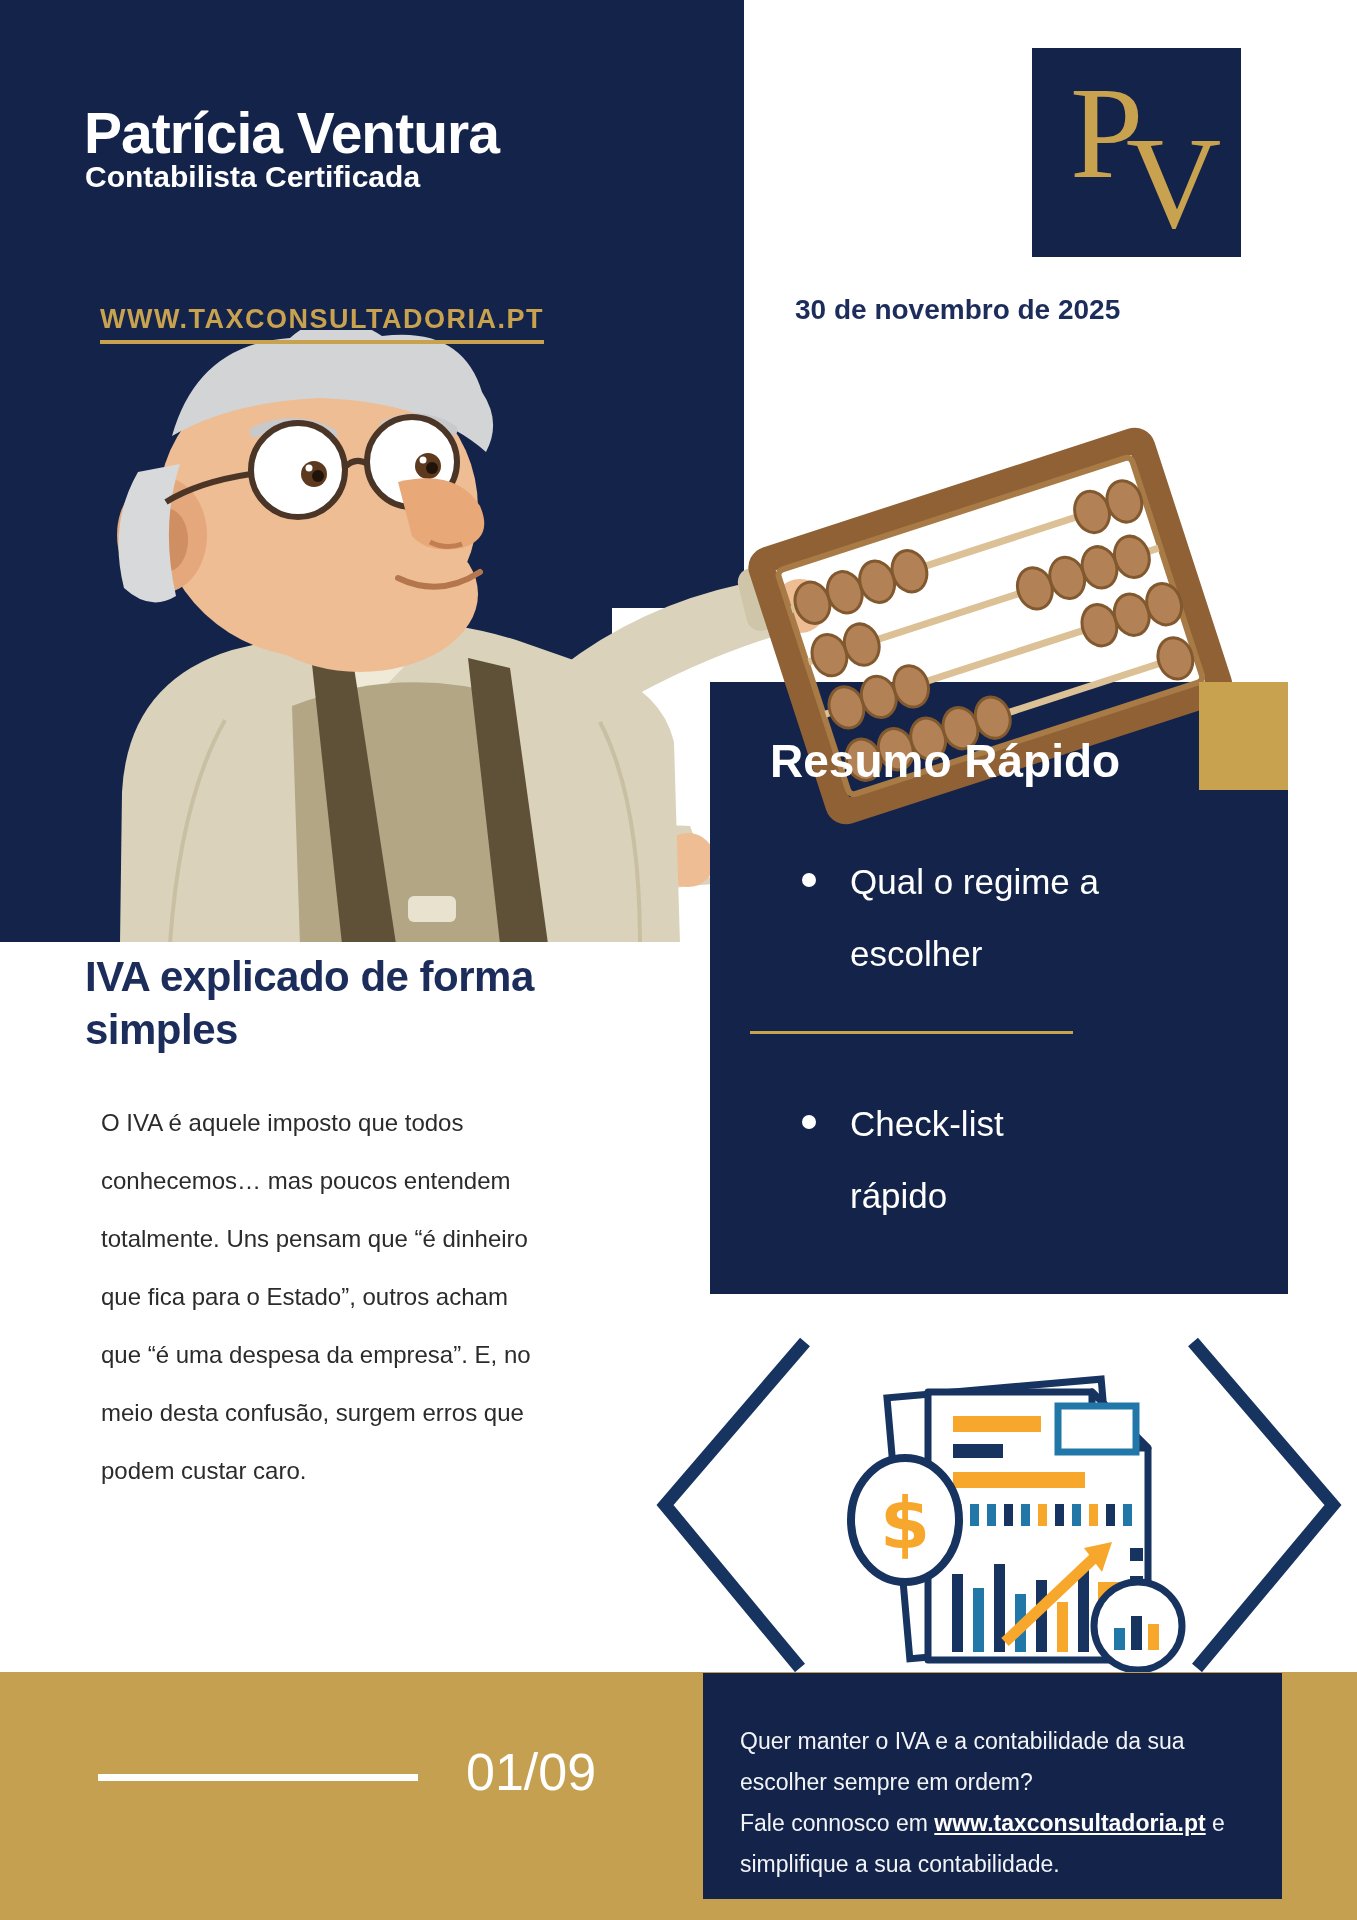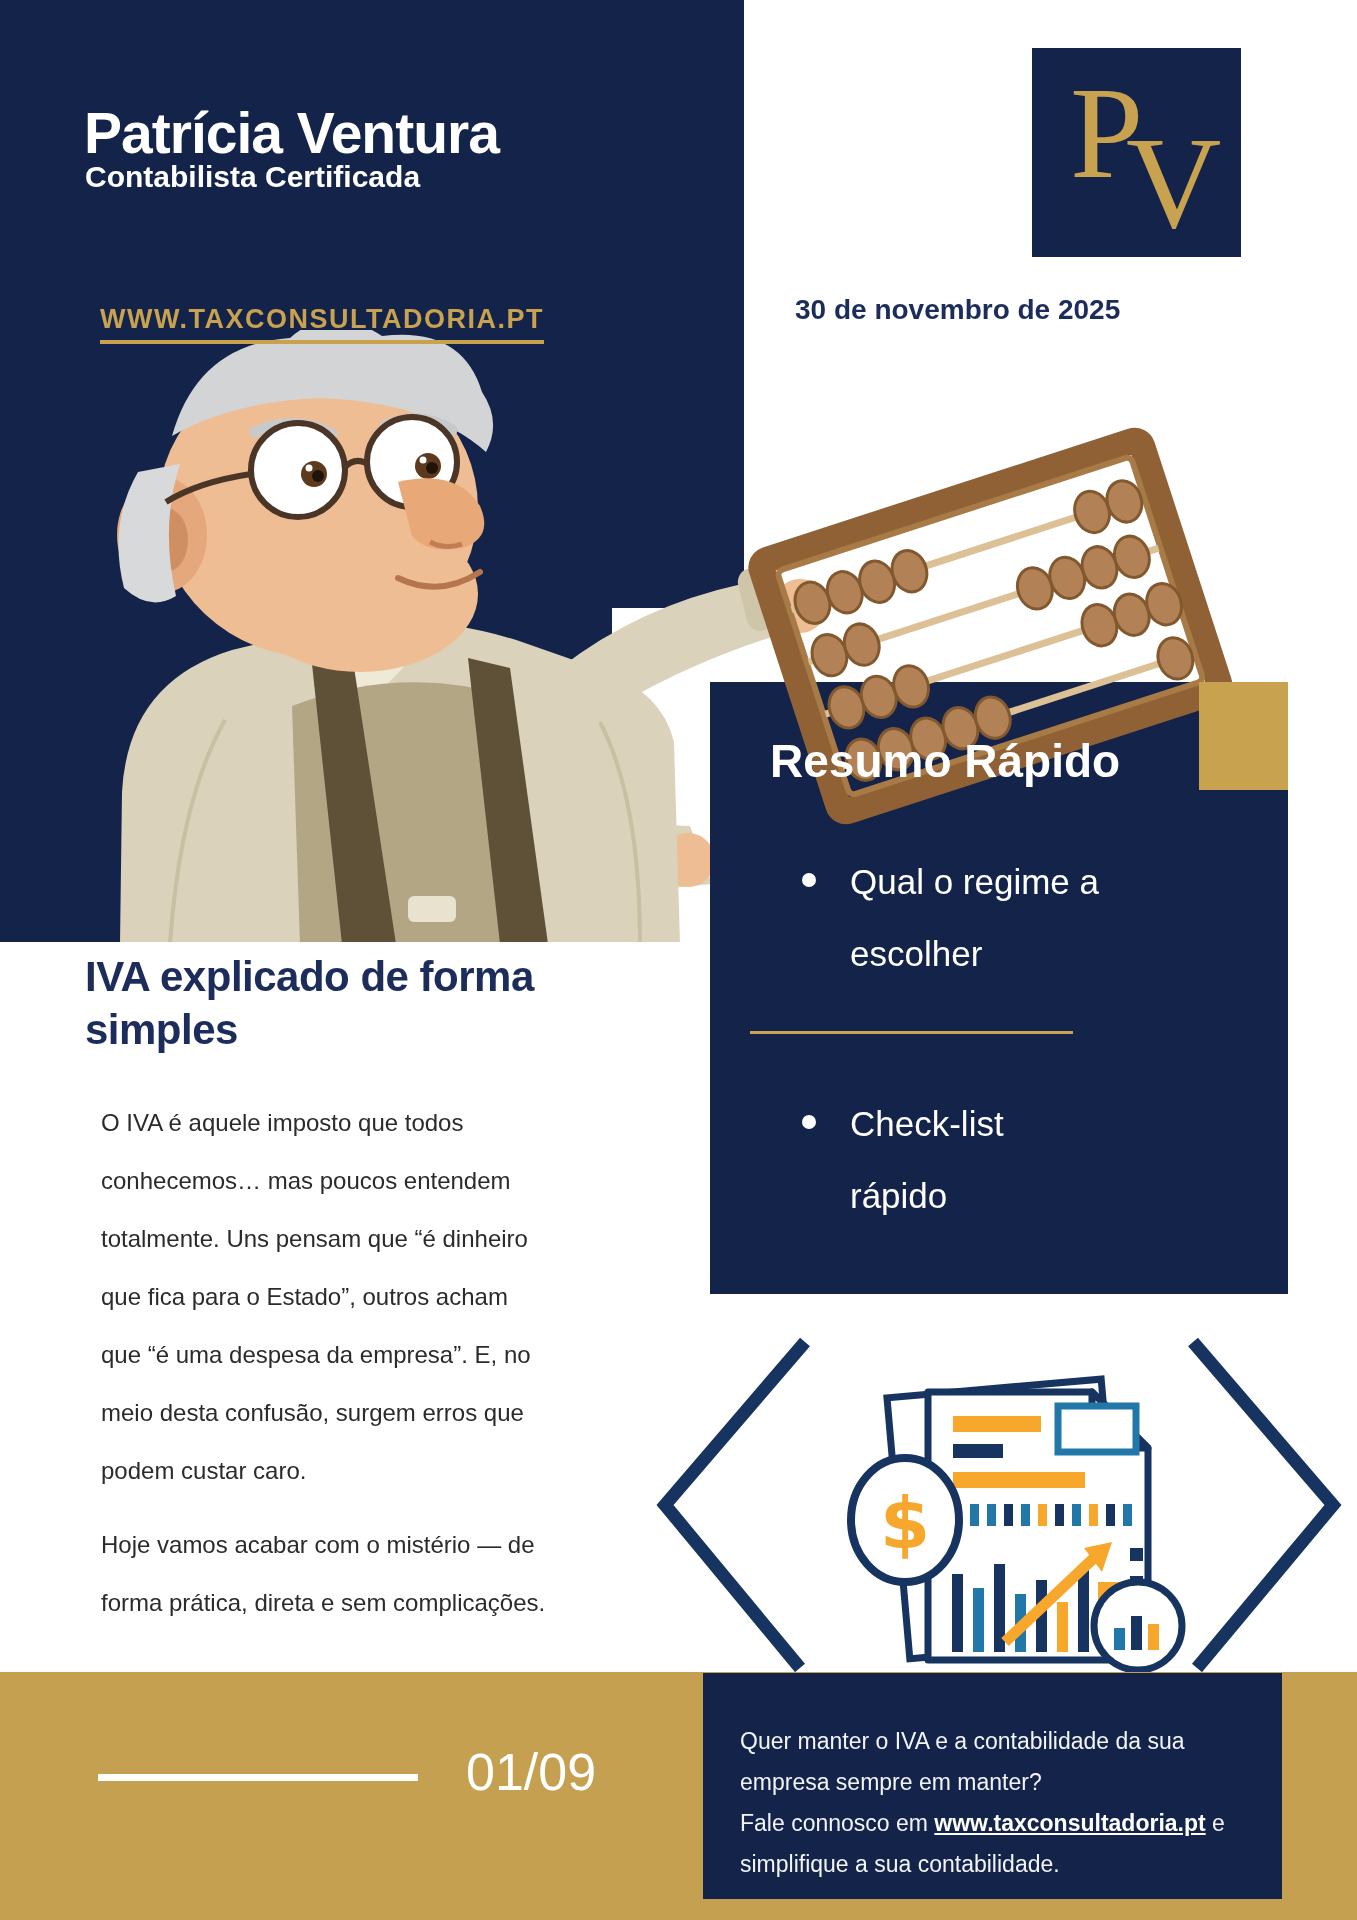--- a/index.html
+++ b/index.html
@@ -166,21 +166,20 @@
 <div class="abs summary-item item-1">
   <span class="dot"></span>
   <span class="txt"><span>Check-list</span><br><span>rápido</span></span>
 </div>
 
 <div class="abs article-heading">
   <span>IVA explicado de forma</span><br><span>simples</span>
 </div>
 <div class="abs article-body">
   <p>O IVA é aquele imposto que todos conhecemos… mas poucos entendem totalmente. Uns pensam que “é dinheiro que fica para o Estado”, outros acham que “é uma despesa da empresa”. E, no meio desta confusão, surgem erros que podem custar caro.</p>
-  <p>Hoje vamos acabar com o mistério — de forma prática, direta e sem complicações.</p>
 </div>
 
 <svg class="abs doc-svg" viewBox="600 1330 757 342">
 
   <polyline points="805,1342 665,1505 800,1668" fill="none" stroke="#17335F" stroke-width="13"></polyline>
   <polyline points="1193,1342 1333,1505 1197,1668" fill="none" stroke="#17335F" stroke-width="13"></polyline>
 
   <rect x="898" y="1388" width="215" height="262" fill="#ffffff" stroke="#17335F" stroke-width="7" transform="rotate(-5 1005 1519)"></rect>
 
   <path d="M 928,1392 H 1092 L 1148,1448 V 1660 H 928 Z" fill="#ffffff" stroke="#17335F" stroke-width="7" stroke-linejoin="round"></path>
@@ -235,16 +234,16 @@
     <rect x="1148" y="1624" width="11" height="26" fill="#F6A72C"></rect>
   </g>
 </svg>
 
 <div class="abs footer-bar"></div>
 <div class="abs footer-rule"></div>
 <div class="abs page-number">01/09</div>
 <div class="abs cta-card"></div>
 <p class="abs cta-text">
   <span>Quer manter o IVA e a contabilidade da sua</span><br>
-  <span>empresa sempre em manter?</span><br>
+  <span>escolher sempre em ordem?</span><br>
   <span> Fale connosco em </span><a href="#">www.taxconsultadoria.pt</a><span> e</span><br>
   <span>simplifique a sua contabilidade.</span>
 </p>
 
 </body></html>

